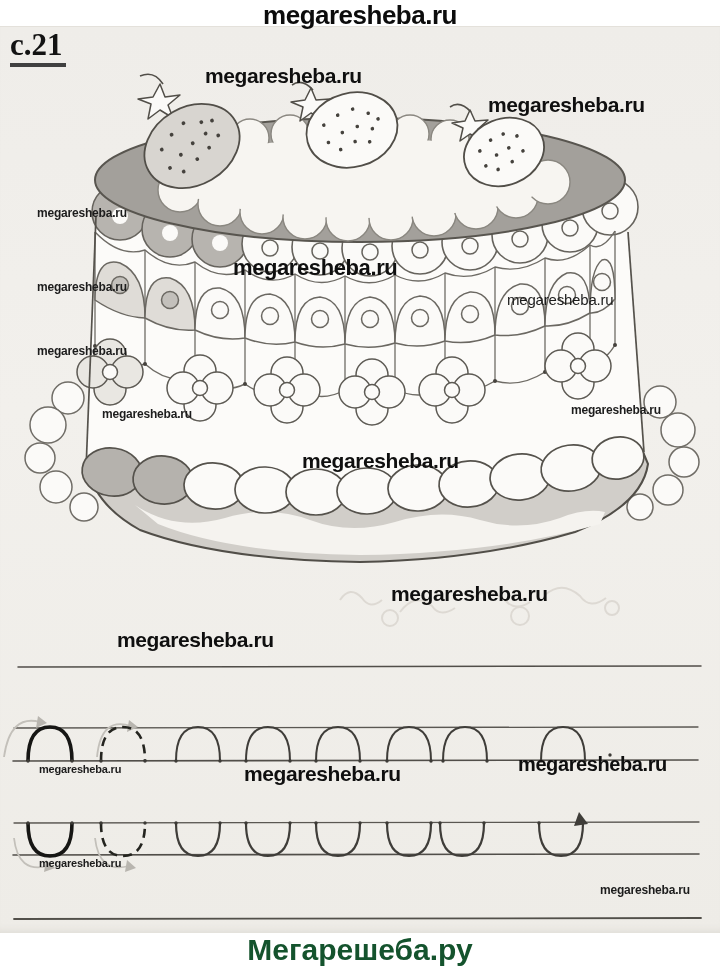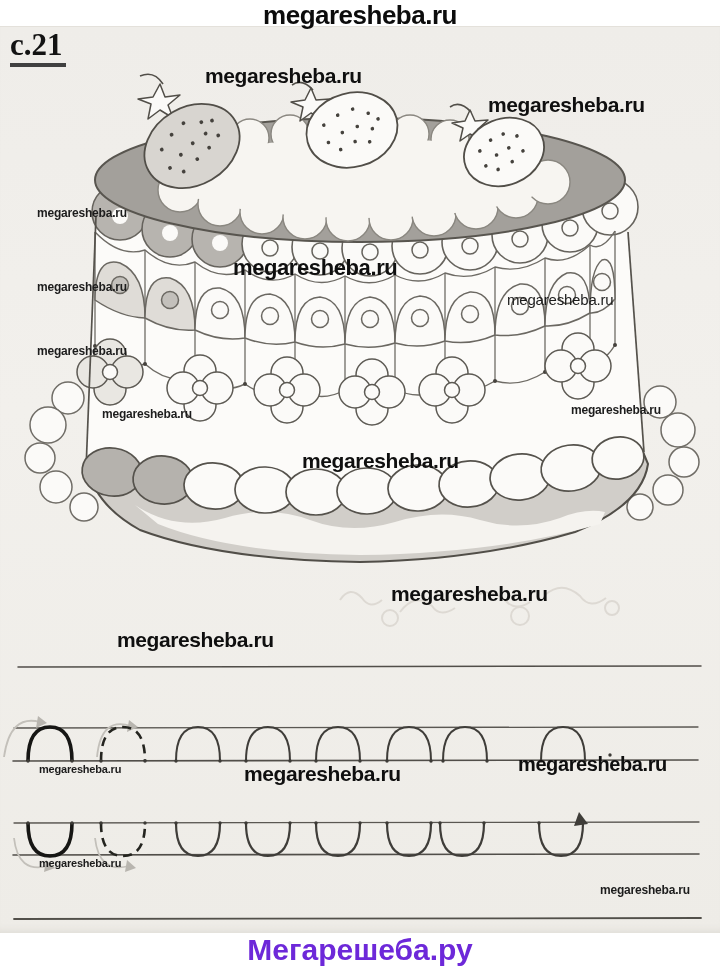--- a/index.html
+++ b/index.html
@@ -10,21 +10,21 @@
         border-top:1px solid #e4e1db;box-shadow:inset 0 -8px 10px -8px #d8d5cf;}
   svg{position:absolute;left:0;top:0;}
   .wm{position:absolute;font-weight:bold;color:#0f0f0f;letter-spacing:-0.4px;white-space:nowrap;z-index:5;}
   .wm.sm{letter-spacing:-0.2px;color:#1c1c1c;}
   #corner{position:absolute;left:10px;top:29px;z-index:5;
           font-family:"Liberation Serif", serif;font-weight:bold;font-size:31px;color:#131313;
           border-bottom:4px solid #404040;padding:0 3px 1px 0;line-height:1.05;}
   #toptitle{position:absolute;left:0;right:0;top:0;text-align:center;z-index:5;
             font-weight:bold;font-size:26px;color:#0c0c0c;letter-spacing:-0.5px;}
   #brand{position:absolute;left:0;right:0;top:933px;text-align:center;z-index:5;
-         font-weight:bold;font-size:30px;color:#6d28d9;letter-spacing:0px;}
+         font-weight:bold;font-size:30px;color:#14532d;letter-spacing:0px;}
 </style>
 </head>
 <body>
 
 <div id="page">
   <div id="scan"></div>
 
   <svg width="720" height="970" viewBox="0 0 720 970">
 
     <g fill="#fbfaf8" stroke="#706d67" stroke-width="1.5">

